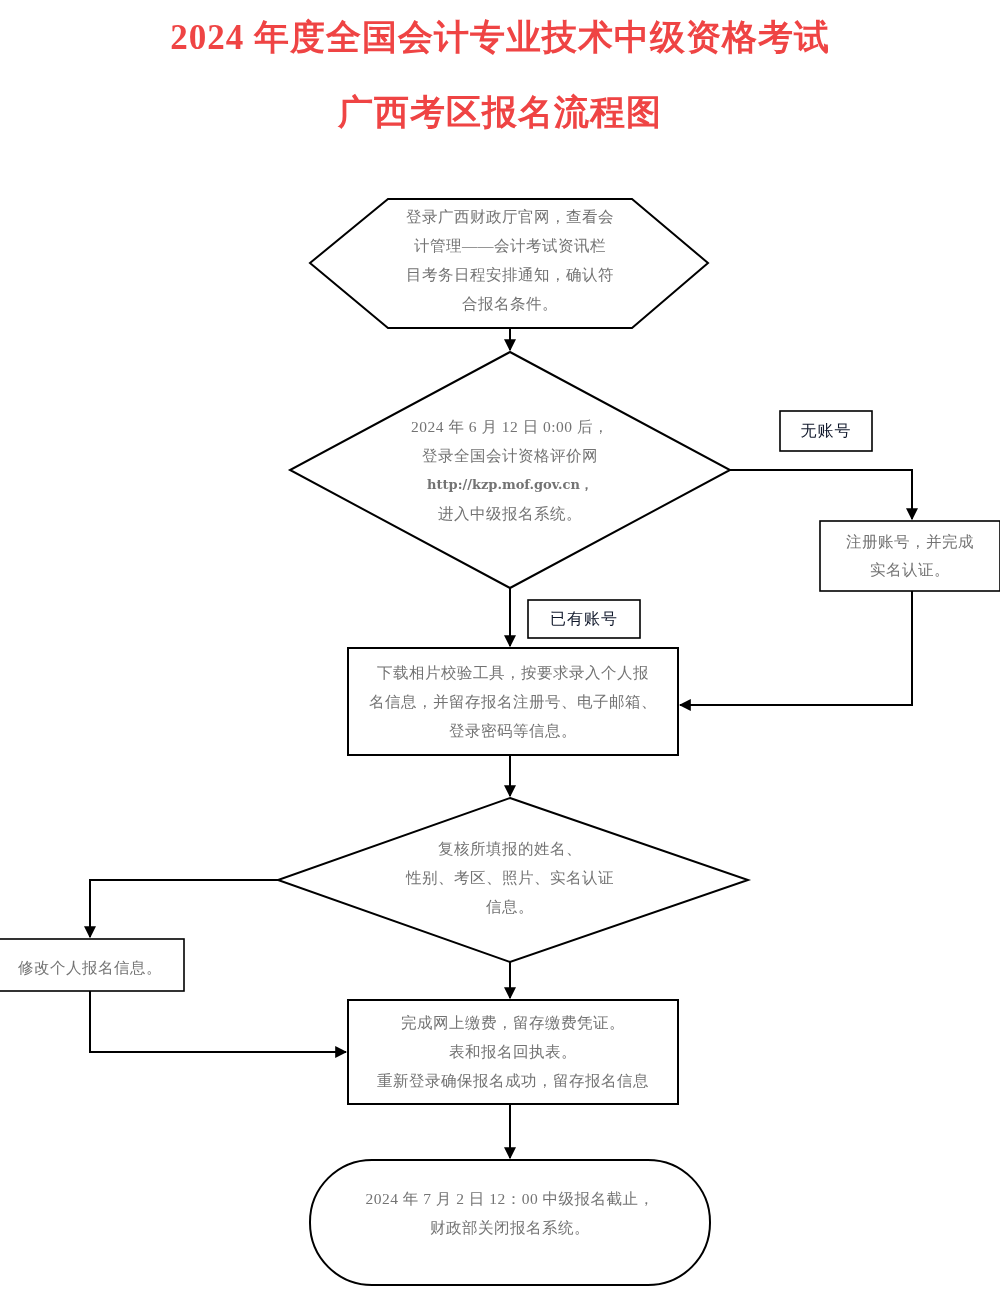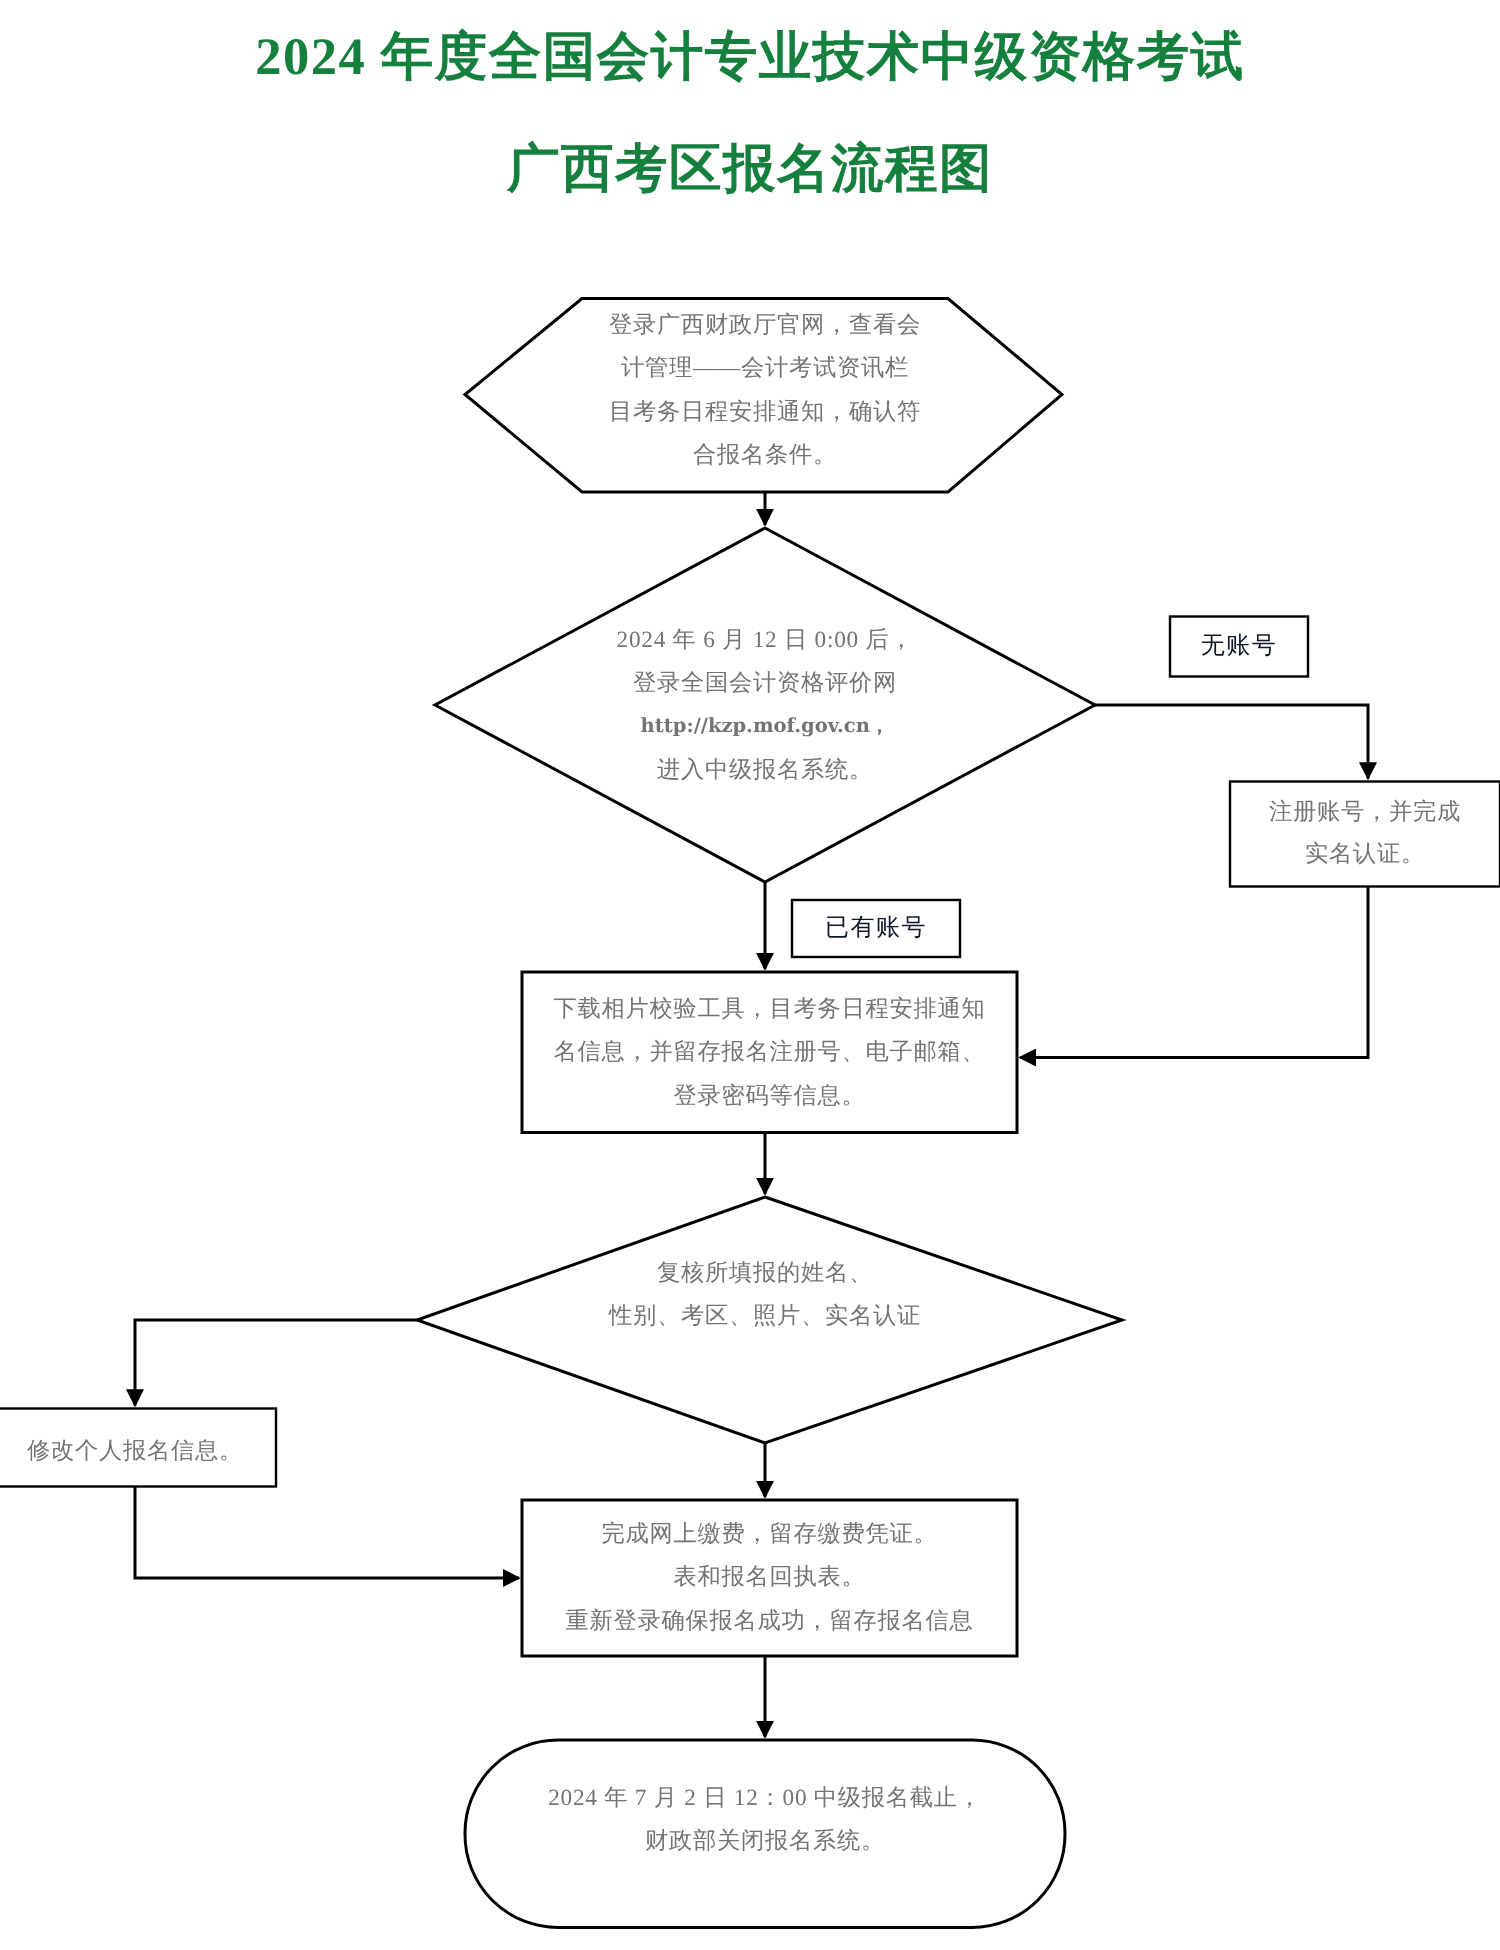--- a/index.html
+++ b/index.html
@@ -22,21 +22,21 @@
     left: 0;
     top: 0;
     width: 1000px;
     text-align: center;
   }
   .title-line {
     font-family: "Liberation Serif", "DejaVu Serif", serif;
     font-weight: bold;
     font-size: 35px;
     letter-spacing: 1px;
-    color: #15803d;
+    color: #ef4444;
     white-space: nowrap;
   }
   #title-line-1 { margin-top: 14px; }
   #title-line-2 { margin-top: 28px; }
 
   
   #flow-canvas {
     position: absolute;
     left: 0;
     top: 0;
@@ -171,28 +171,29 @@
 <div class="node-text" id="txt-register-account" style="left:820px; top:528px; width:180px; line-height:28px;">
   <span class="ln">注册账号，并完成</span>
   <span class="ln">实名认证。</span>
 </div>
 
 <div class="label-text" id="txt-has-account" style="left:528px; top:609px; width:112px;">
   <span>已有账号</span>
 </div>
 
 <div class="node-text" id="txt-fill-info" style="left:348px; top:658px; width:330px;">
-  <span class="ln">下载相片校验工具，目考务日程安排通知</span>
+  <span class="ln">下载相片校验工具，按要求录入个人报</span>
   <span class="ln">名信息，并留存报名注册号、电子邮箱、</span>
   <span class="ln">登录密码等信息。</span>
 </div>
 
 <div class="node-text" id="txt-review-info" style="left:350px; top:834px; width:320px;">
   <span class="ln">复核所填报的姓名、</span>
   <span class="ln">性别、考区、照片、实名认证</span>
+  <span class="ln">信息。</span>
 </div>
 
 <div class="node-text" id="txt-modify-info" style="left:-4px; top:953px; width:188px;">
   <span class="ln">修改个人报名信息。</span>
 </div>
 
 <div class="node-text" id="txt-pay-fee" style="left:348px; top:1008px; width:330px;">
   <span class="ln">完成网上缴费，留存缴费凭证。</span>
   <span class="ln">表和报名回执表。</span>
   <span class="ln">重新登录确保报名成功，留存报名信息</span>

